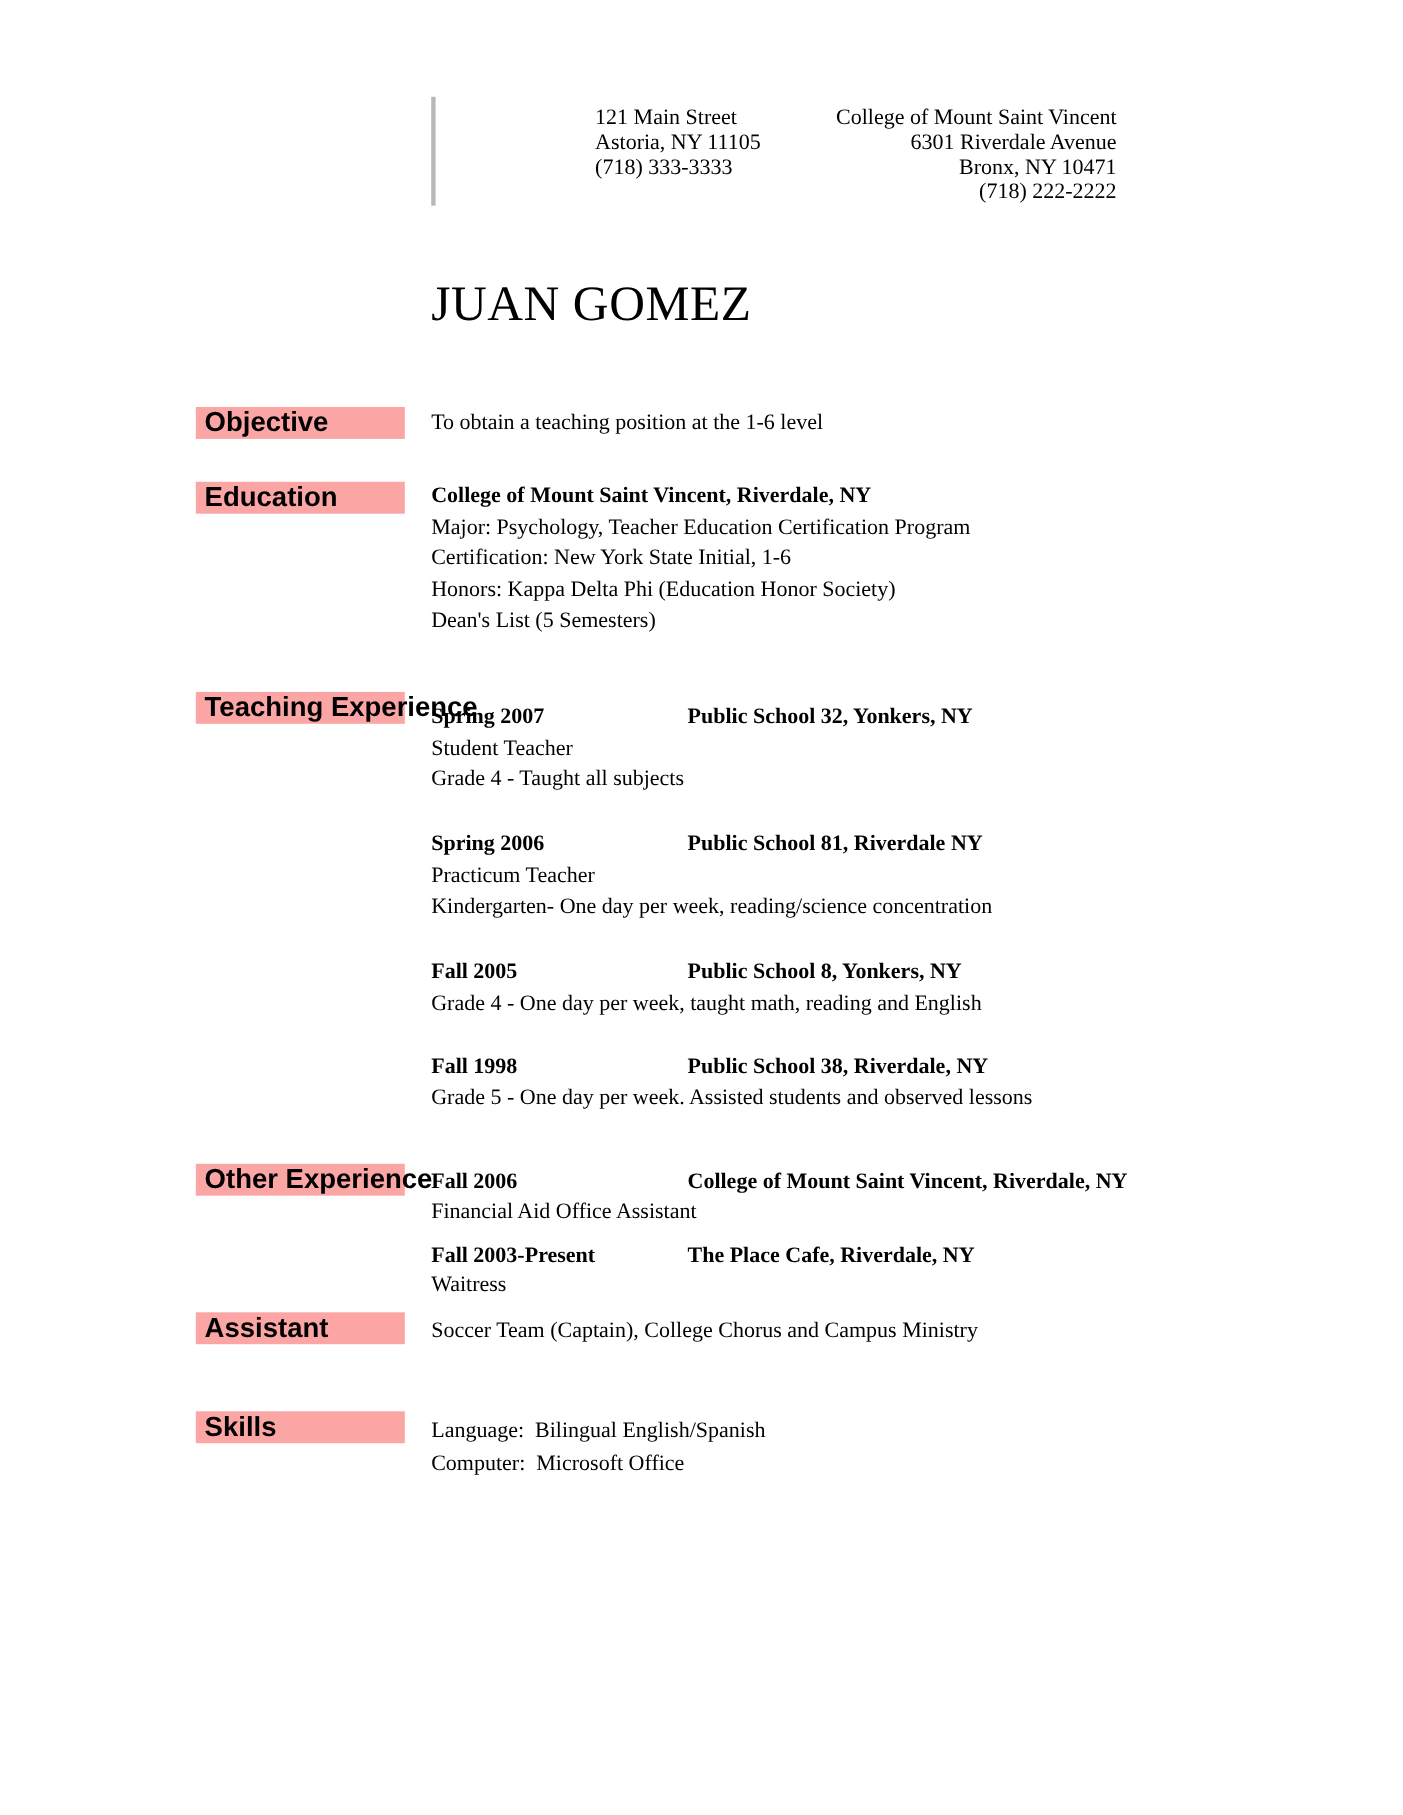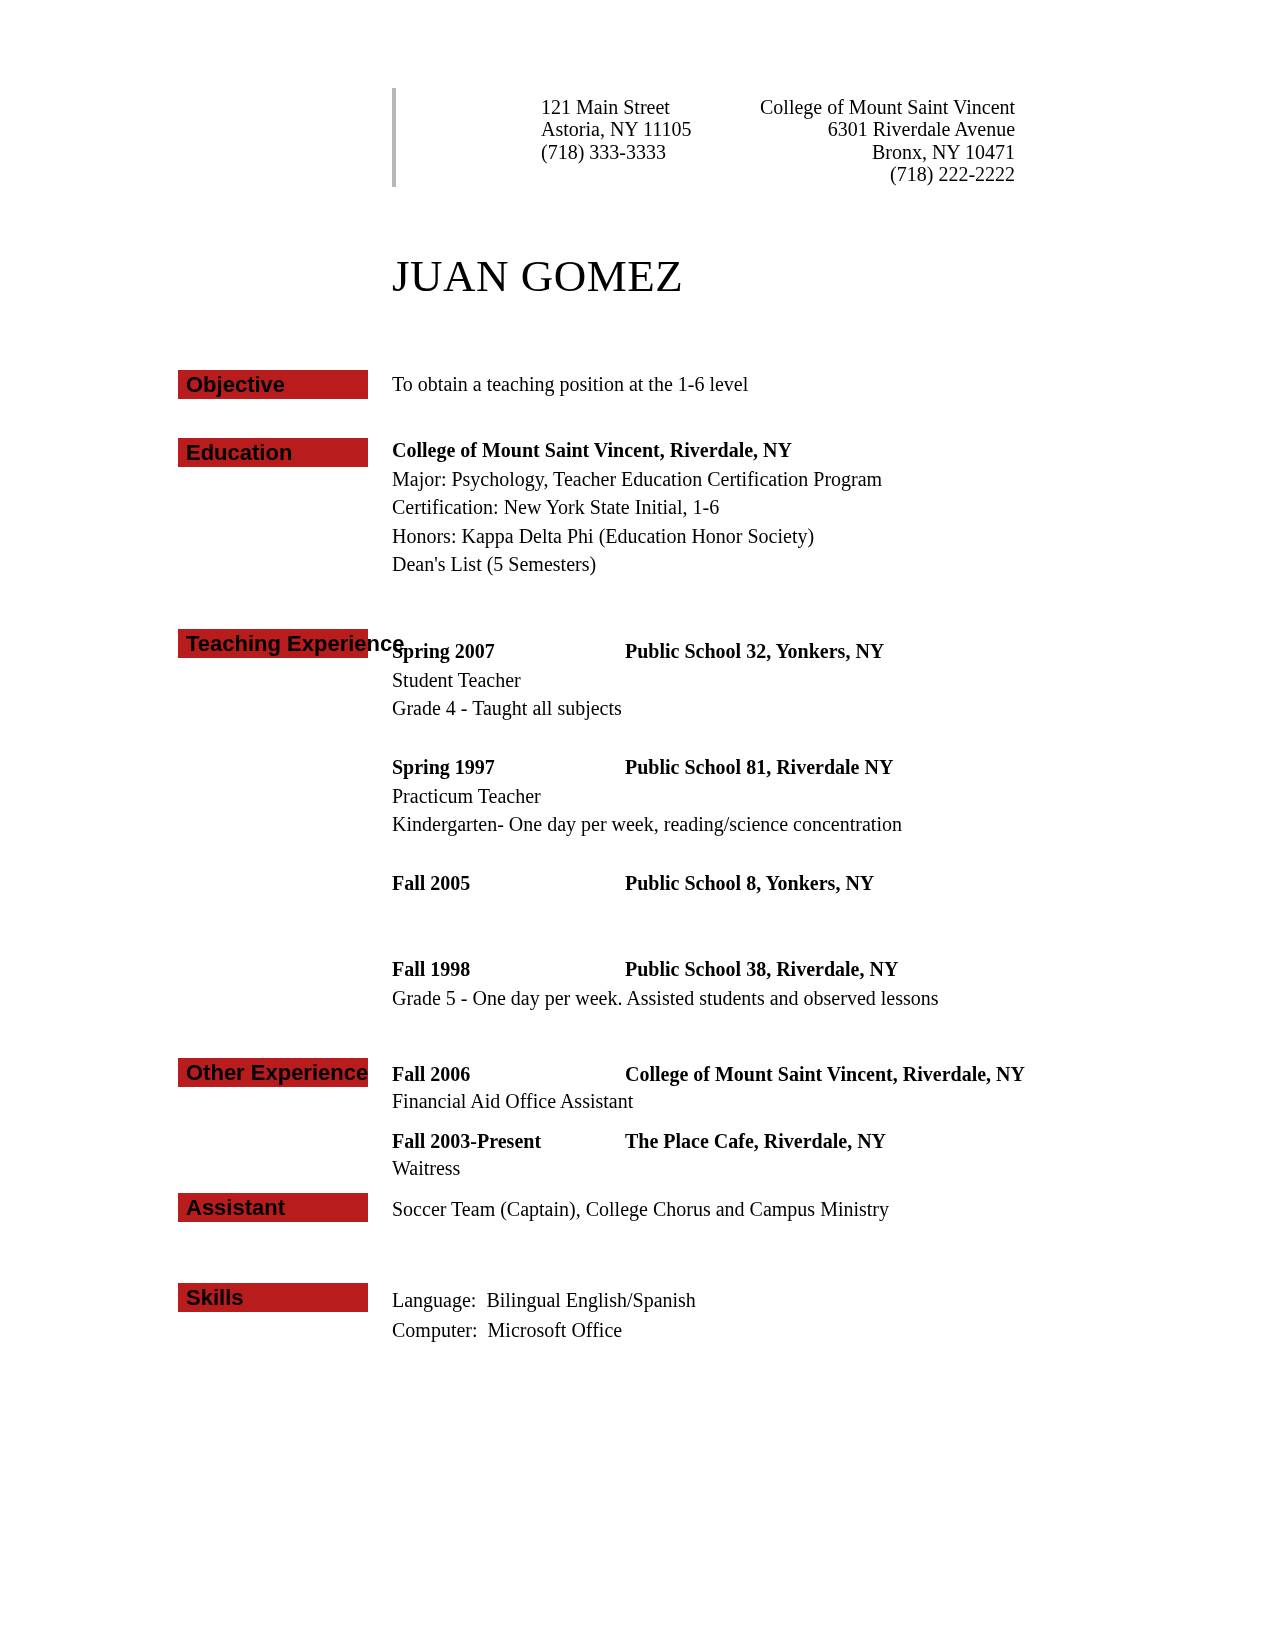--- a/index.html
+++ b/index.html
@@ -25,23 +25,23 @@
   .contact--left  { left:541px; }
   .contact--right { left:760px;text-align:right; }
   .name-title {
     position:absolute; left:392px; top:250px;
     font-size:45px; line-height:52px; letter-spacing:0.5px;
     white-space:nowrap;
   }
   
   .label-box {
     position:absolute; left:178px; width:190px; height:29px;
-    background:#b91c1c;
+    background:#fca5a5;
     font-family:"Liberation Sans", sans-serif;
-    font-weight:bold; font-size:22px; line-height:29px;
+    font-weight:bold; font-size:25px; line-height:29px;
     padding-left:8px; box-sizing:border-box;
     white-space:nowrap;
   }
   
   .content {
     position:absolute; left:392px; width:740px;
     font-size:20px; line-height:28.6px;
   }
   .row { display:flex; }
   .row .cell-date { width:233px; font-weight:bold; flex:none; }
@@ -93,32 +93,33 @@
     <div class="row">
       <span class="cell-date">Spring 2007</span>
       <span class="cell-org">Public School 32, Yonkers, NY</span>
     </div>
     <div>Student Teacher</div>
     <div>Grade 4 - Taught all subjects</div>
   </div>
 
   <div class="content" style="top:753px;">
     <div class="row">
-      <span class="cell-date">Spring 1997</span>
+      <span class="cell-date">Spring 2006</span>
       <span class="cell-org">Public School 81, Riverdale NY</span>
     </div>
     <div>Practicum Teacher</div>
     <div>Kindergarten- One day per week, reading/science concentration</div>
   </div>
 
   <div class="content" style="top:869px;">
     <div class="row">
       <span class="cell-date">Fall 2005</span>
       <span class="cell-org">Public School 8, Yonkers, NY</span>
     </div>
+    <div>Grade 4 - One day per week, taught math, reading and English</div>
   </div>
 
   <div class="content" style="top:955px;">
     <div class="row">
       <span class="cell-date">Fall 1998</span>
       <span class="cell-org">Public School 38, Riverdale, NY</span>
     </div>
     <div>Grade 5 - One day per week. Assisted students and observed lessons</div>
   </div>
 

